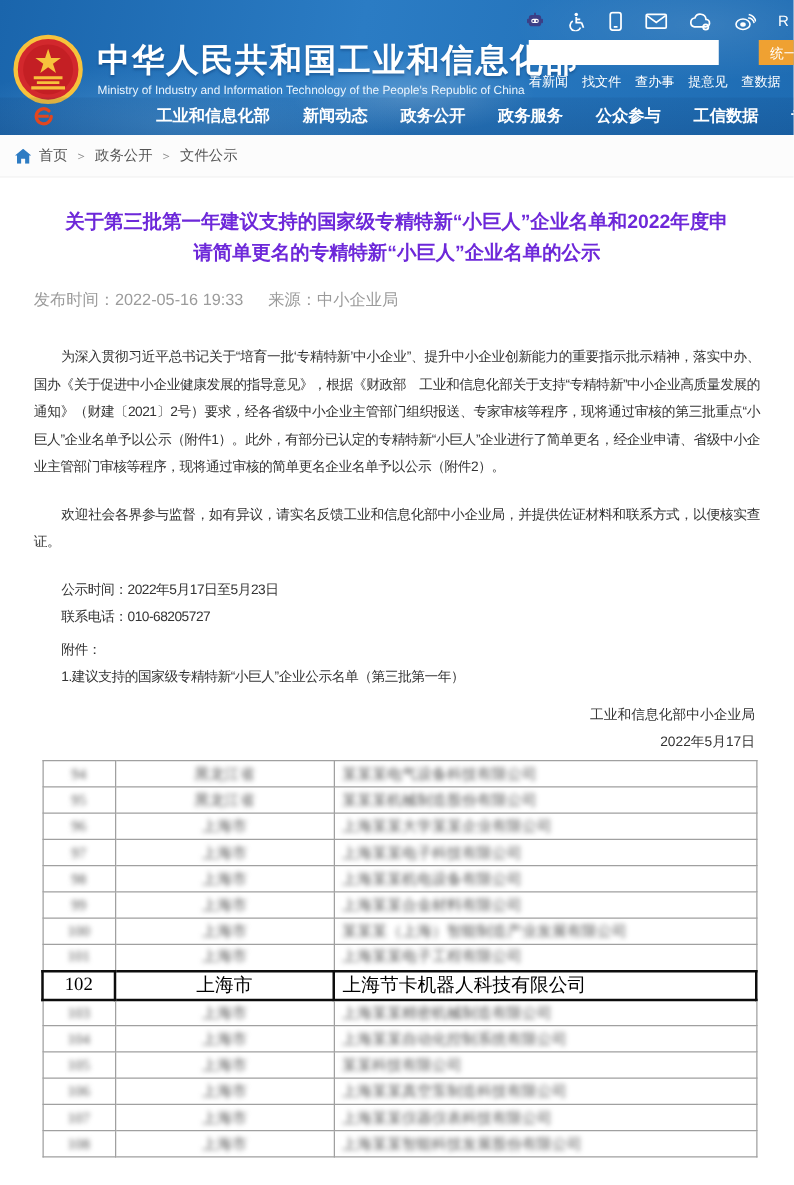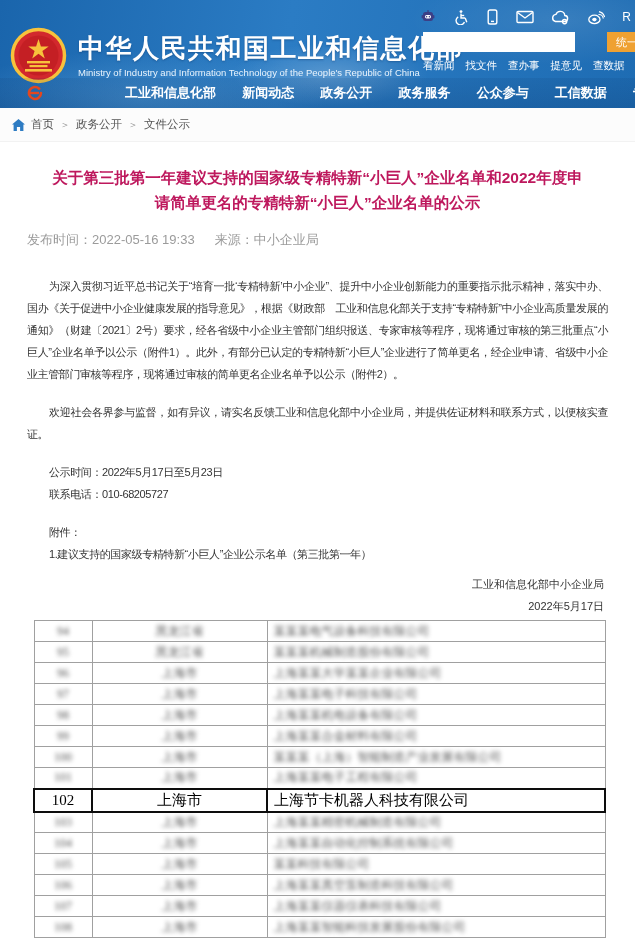--- a/index.html
+++ b/index.html
@@ -59,33 +59,33 @@
     padding-left:12px; font-size:11.5px; color:#555;
     background:#fcfcfc; border-bottom:1px solid #f2f2f2;font-family:Liberation Serif, serif;
   }
   .breadcrumb .crumb{ cursor:pointer; }
   .breadcrumb .bsep{ color:#888; font-size:10px; }
 
   
   .doc{ padding:0 27px; }
   .doc-title{
     margin:23px auto 0; max-width:540px; text-align:center;
-    font-size:15.5px; font-weight:bold; color:#be185d; line-height:25px;
+    font-size:15.5px; font-weight:bold; color:#6d28d9; line-height:25px;
   }
   .doc-meta{ margin-top:16px; font-size:13px; color:#9b9b9b; }
   .doc-meta .msep{ display:inline-block; width:20px; }
 
   .body-text{
     margin-top:26px; font-size:11px; letter-spacing:-0.4px;
     color:#333; line-height:22px; text-align:justify;
   }
   .para{ text-indent:2em; }
   .gap{ height:16px; }
   .iline{ text-indent:2em; }
-  .att-label{ text-indent:2em; margin-top:16px; }
+  .att-label{ text-indent:2em; margin-top:4px; }
   .att-item{ text-indent:2em; cursor:pointer; }
   .signature{ text-align:right; line-height:22px; margin-top:8px; padding-right:4px; letter-spacing:0; }
 
   
   .table-wrap{ margin-top:3px; padding-left:33px; }
   table{ border-collapse:collapse; table-layout:fixed; width:571px;
     font-family:"Liberation Serif","DejaVu Serif",serif; }
   col.c-num{ width:58px; } col.c-region{ width:175px; } col.c-company{ width:338px; }
   tr.blur td{ border:1px solid #a0a0a0; height:21px; font-size:12px; color:#555; overflow:hidden;}
   tr.blur .blur-text{ filter:blur(2.2px); display:inline-block; }

